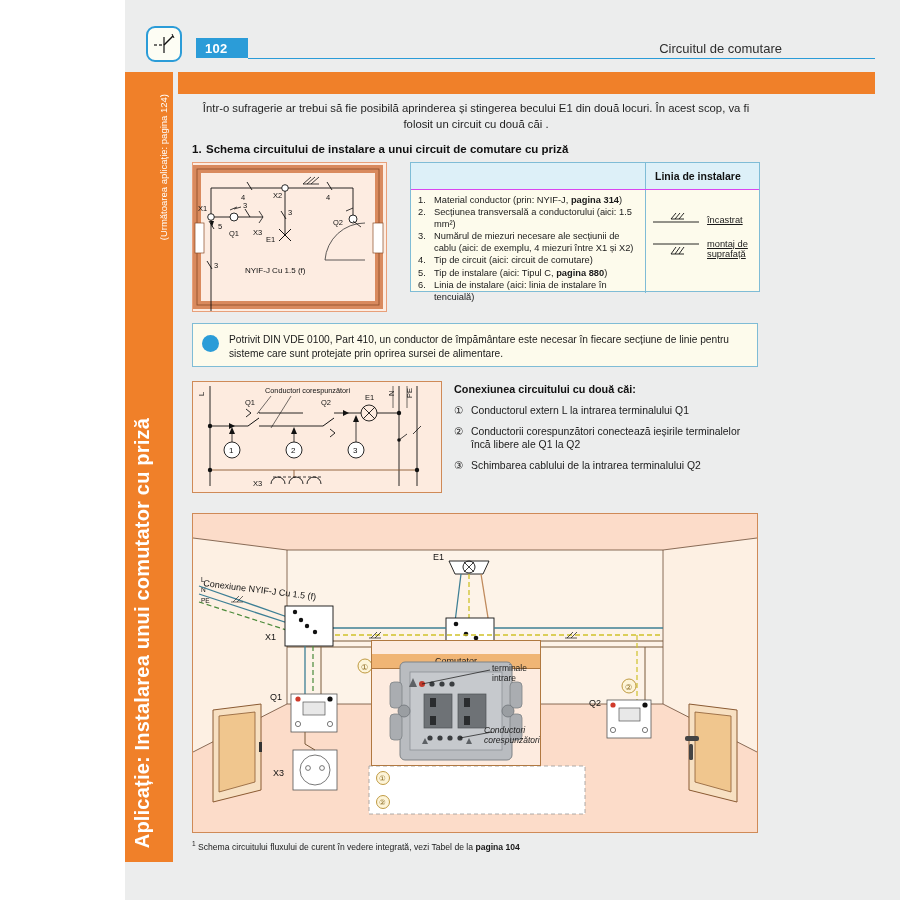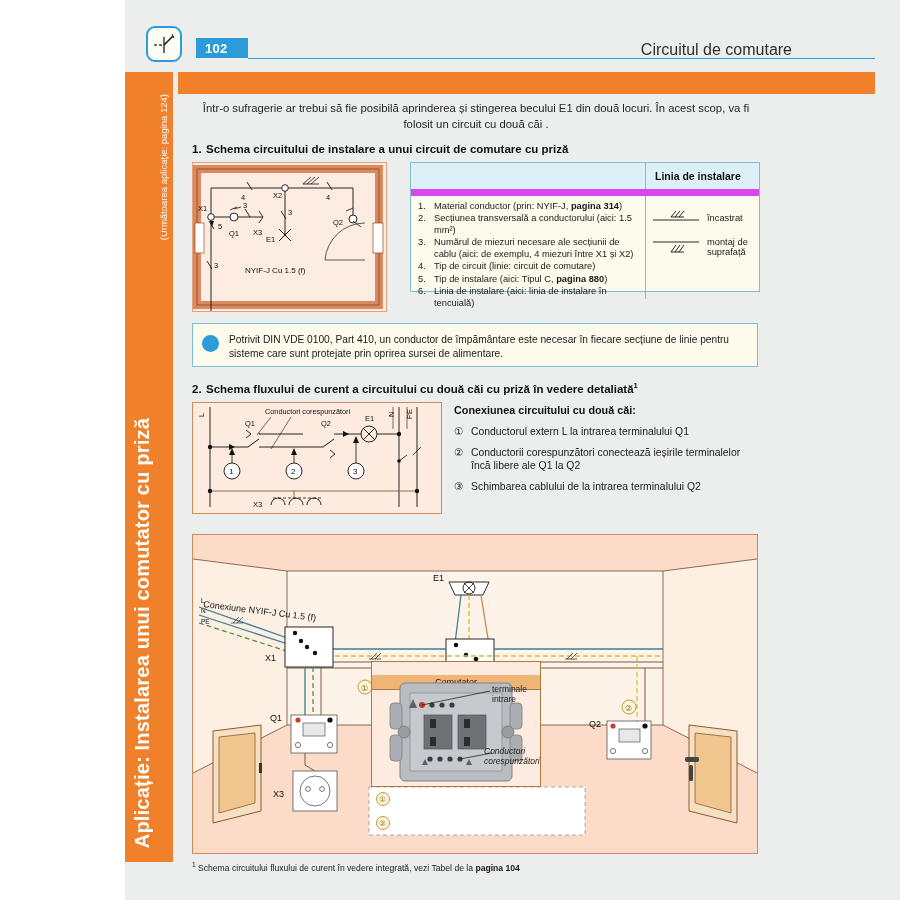--- a/index.html
+++ b/index.html
@@ -26,22 +26,22 @@
   }
   .hdr-icon svg{display:block;}
   .pagenum{
     position:absolute;left:196px;top:38px;width:52px;height:20px;
     background:#2b9cd8;color:#ffffff;
     font-size:13px;font-weight:bold;
     display:flex;align-items:center;padding-left:9px;box-sizing:border-box;
     letter-spacing:.3px;
   }
   .hdr-title{
-    position:absolute;right:8px;top:41px;
-    font-size:16px;color:#2e2e2e;
+    position:absolute;right:18px;top:41px;
+    font-size:13px;color:#2e2e2e;
   }
   .hdr-rule{
     position:absolute;left:248px;top:58px;width:627px;height:1px;
     background:#2b9cd8;
   }
 
   
   .side{
     position:absolute;left:125px;top:72px;width:48px;height:790px;
     background:#f08029;
@@ -83,32 +83,32 @@
   .sec1{position:relative;height:155px;}
   .schem{
     position:absolute;left:0;top:0;width:195px;height:150px;
     background:#fdece1;border:1px solid #e8a07a;box-sizing:border-box;
   }
   .tbl{
     position:absolute;left:218px;top:0;width:350px;height:130px;
     border:1px solid #7fbcd6;box-sizing:border-box;background:#fdfbec;
   }
   .tbl-head{
-    display:flex;height:26px;background:#ddf0f8;border-bottom:7px solid #d946ef;
+    display:flex;height:26px;background:#ddf0f8;border-bottom:1px solid #d946ef;
   }
   .tbl-head .c1{flex:1;border-right:1px solid #7fbcd6;}
   .tbl-head .c2{
     width:113px;display:flex;align-items:center;padding-left:9px;
     font-size:10.5px;font-weight:bold;color:#111;box-sizing:border-box;
   }
   .tbl-body{display:flex;height:103px;}
   .tbl-body .c1{
     flex:1;border-right:1px solid #7fbcd6;padding:5px 5px 0 6px;box-sizing:border-box;
   }
-  .tbl-body .c2{width:113px;box-sizing:border-box;padding-top:8px;}
+  .tbl-body .c2{width:113px;box-sizing:border-box;padding-top:16px;text-decoration:underline;}
   ol.speclist{margin:0;padding:0;list-style:none;}
   ol.speclist li{
     font-size:9.3px;line-height:1.24;color:#1a1a1a;
     padding-left:17px;position:relative;margin-bottom:1px;
   }
   ol.speclist li .mk{position:absolute;left:1px;top:0;}
   ol.speclist li b{font-weight:bold;}
   .lineitem{
     display:flex;align-items:center;height:29px;padding-left:3px;
   }
@@ -282,21 +282,21 @@
         <div class="tbl-head">
           <div class="c1"></div>
           <div class="c2">Linia de instalare</div>
         </div>
         <div class="tbl-body">
           <div class="c1">
             <ol class="speclist">
               <li><span class="mk">1.</span><span>Material conductor (prin: NYIF-J, </span><b>pagina 314</b><span>)</span></li>
               <li><span class="mk">2.</span><span>Secțiunea transversală a conductorului (aici: 1.5 mm²)</span></li>
               <li><span class="mk">3.</span><span>Numărul de miezuri necesare ale secțiunii de cablu (aici: de exemplu, 4 miezuri între X1 și X2)</span></li>
-              <li><span class="mk">4.</span><span>Tip de circuit (linie: circuit de comutare)</span></li>
+              <li><span class="mk">4.</span><span>Tip de circuit (aici: circuit de comutare)</span></li>
               <li><span class="mk">5.</span><span>Tip de instalare (aici: Tipul C, </span><b>pagina 880</b><span>)</span></li>
               <li><span class="mk">6.</span><span>Linia de instalare (aici: linia de instalare în tencuială)</span></li>
             </ol>
           </div>
           <div class="c2">
 
             <div class="lineitem">
               <span class="sym">
                 <svg width="56" height="22" viewBox="0 0 56 22">
                   <line x1="4" y1="15" x2="50" y2="15" stroke="#111" stroke-width="0.9"></line>
@@ -330,23 +330,20 @@
           </div>
         </div>
       </div>
     </div>
 
     <div class="note">
       <span class="dot"></span>
       <span class="txt">Potrivit DIN VDE 0100, Part 410, un conductor de împământare este necesar în fiecare secțiune de linie pentru sisteme care sunt protejate prin oprirea sursei de alimentare.</span>
     </div>
 
-    <div class="h2">
-      <span class="num">2.</span><span>Schema fluxului de curent a circuitului cu două căi cu priză în vedere detaliată</span><span class="sup">1</span>
-    </div>
 
     <div class="sec2">
       <div class="flow">
         <svg width="248" height="110" viewBox="0 0 248 110">
 
           <line x1="17" y1="4" x2="17" y2="104" stroke="#111" stroke-width="0.9"></line>
           <line x1="206" y1="4" x2="206" y2="104" stroke="#111" stroke-width="0.9"></line>
           <line x1="224" y1="4" x2="224" y2="104" stroke="#111" stroke-width="0.9"></line>
           <text x="11" y="14" font-family="Liberation Sans" font-size="7.5" fill="#111" transform="rotate(-90 11,14)">L</text>
           <text x="201" y="14" font-family="Liberation Sans" font-size="7.5" fill="#111" transform="rotate(-90 201,14)">N</text>

